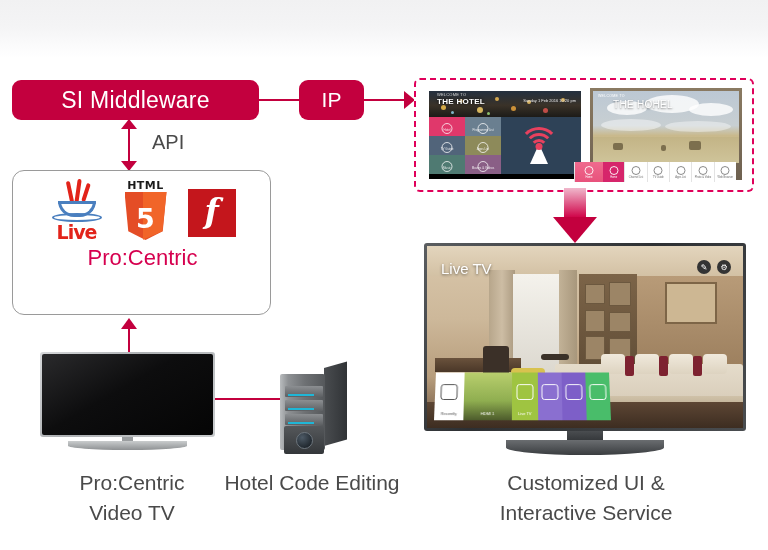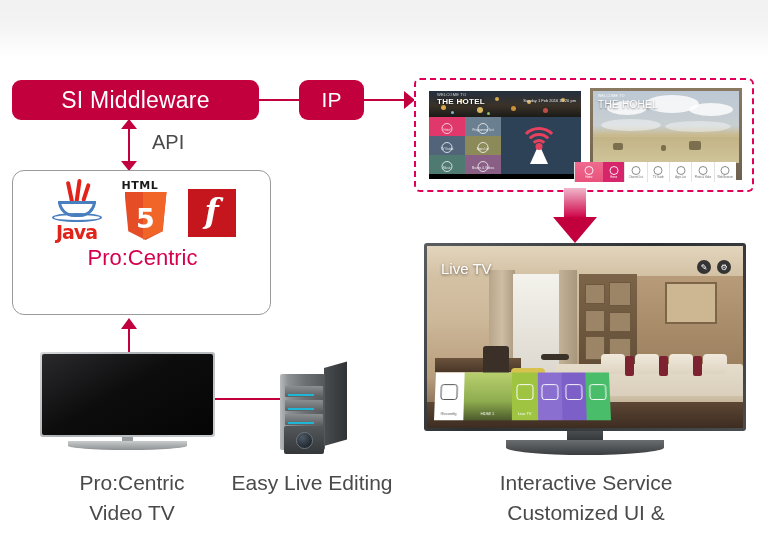--- a/index.html
+++ b/index.html
@@ -77,21 +77,21 @@
   .java .steam{
     position:absolute;width:4px;height:22px;background:#e2231a;border-radius:3px;
   }
   .java .s1{left:18px;top:0px;transform:rotate(-12deg);}
   .java .s2{left:26px;top:-2px;height:25px;transform:rotate(8deg);}
   .java .s3{left:34px;top:2px;height:19px;transform:rotate(18deg);}
 
   
   .html5{width:48px;height:62px;}
   .html5 .htxt{
-    position:absolute;left:0;top:0;width:48px;text-align:left;
+    position:absolute;left:0;top:0;width:48px;text-align:center;
     font-size:11px;font-weight:700;color:#1a1a1a;letter-spacing:.5px;
     font-family:"DejaVu Sans",sans-serif;
   }
   .html5 .shield{
     position:absolute;left:3px;top:13px;width:42px;height:48px;
     background:#e44d26;
     clip-path:polygon(0 0,100% 0,91% 82%,50% 100%,9% 82%);
   }
   .html5 .shield-in{
     position:absolute;left:21px;top:13px;width:24px;height:48px;
@@ -264,21 +264,21 @@
   #prev-right .cloud{position:absolute;background:rgba(255,255,255,.8);border-radius:50%;}
   #prev-right .field{
     position:absolute;left:0;bottom:0;width:146px;height:26px;
     background:linear-gradient(to bottom,#c3b486,#cfc49a);
   }
   #prev-right .bush{position:absolute;background:#7c6f4e;border-radius:2px;}
   #prev-right .pr-sup{
     position:absolute;left:5px;top:3px;font-size:3.5px;color:#fff;letter-spacing:.3px;
   }
   #prev-right .pr-title{
-    position:absolute;left:5px;top:8px;font-size:10px;color:#fff;font-weight:400;
+    position:absolute;left:20px;top:8px;font-size:10px;color:#fff;font-weight:400;
     letter-spacing:.3px;text-shadow:0 1px 2px rgba(0,0,0,.5);
   }
   #prev-right .pr-bar{
     position:absolute;left:-16px;top:74px;width:162px;height:20px;
     display:flex;
   }
   #prev-right .pr-bar .t{
     flex:1;background:#fff;border-left:1px solid #e3e3e3;position:relative;
   }
   #prev-right .pr-bar .t.home{background:#d6256b;border-left:none;}
@@ -463,21 +463,21 @@
 
 <div class="abs" id="mw-box">
   <div id="logo-row">
 
     <div class="logo java">
       <div class="steam s1"></div>
         <div class="steam s2"></div>
         <div class="steam s3"></div>
       <div class="cup"></div>
         <div class="saucer"></div>
-      <div class="jtxt">Java</div>
+      <div class="jtxt">Live</div>
     </div>
 
     <div class="logo html5">
       <div class="htxt">HTML</div>
       <div class="shield"></div>
         <div class="shield-in"></div>
       <div class="five">5</div>
     </div>
 
     <div class="logo flash">
@@ -684,18 +684,18 @@
   </div>
   <div class="neck2"></div>
   <div class="base2"></div>
 </div>
 
 <div class="cap" id="cap1">
   <div>Pro:Centric</div>
   <div>Video TV</div>
 </div>
 <div class="cap" id="cap2">
-  <div>Easy Live Editing</div>
+  <div>Hotel Code Editing</div>
 </div>
 <div class="cap" id="cap3">
+  <div>Customized UI &amp;</div>
   <div>Interactive Service</div>
-  <div>Customized UI &amp;</div>
 </div>
 
 </body></html>

